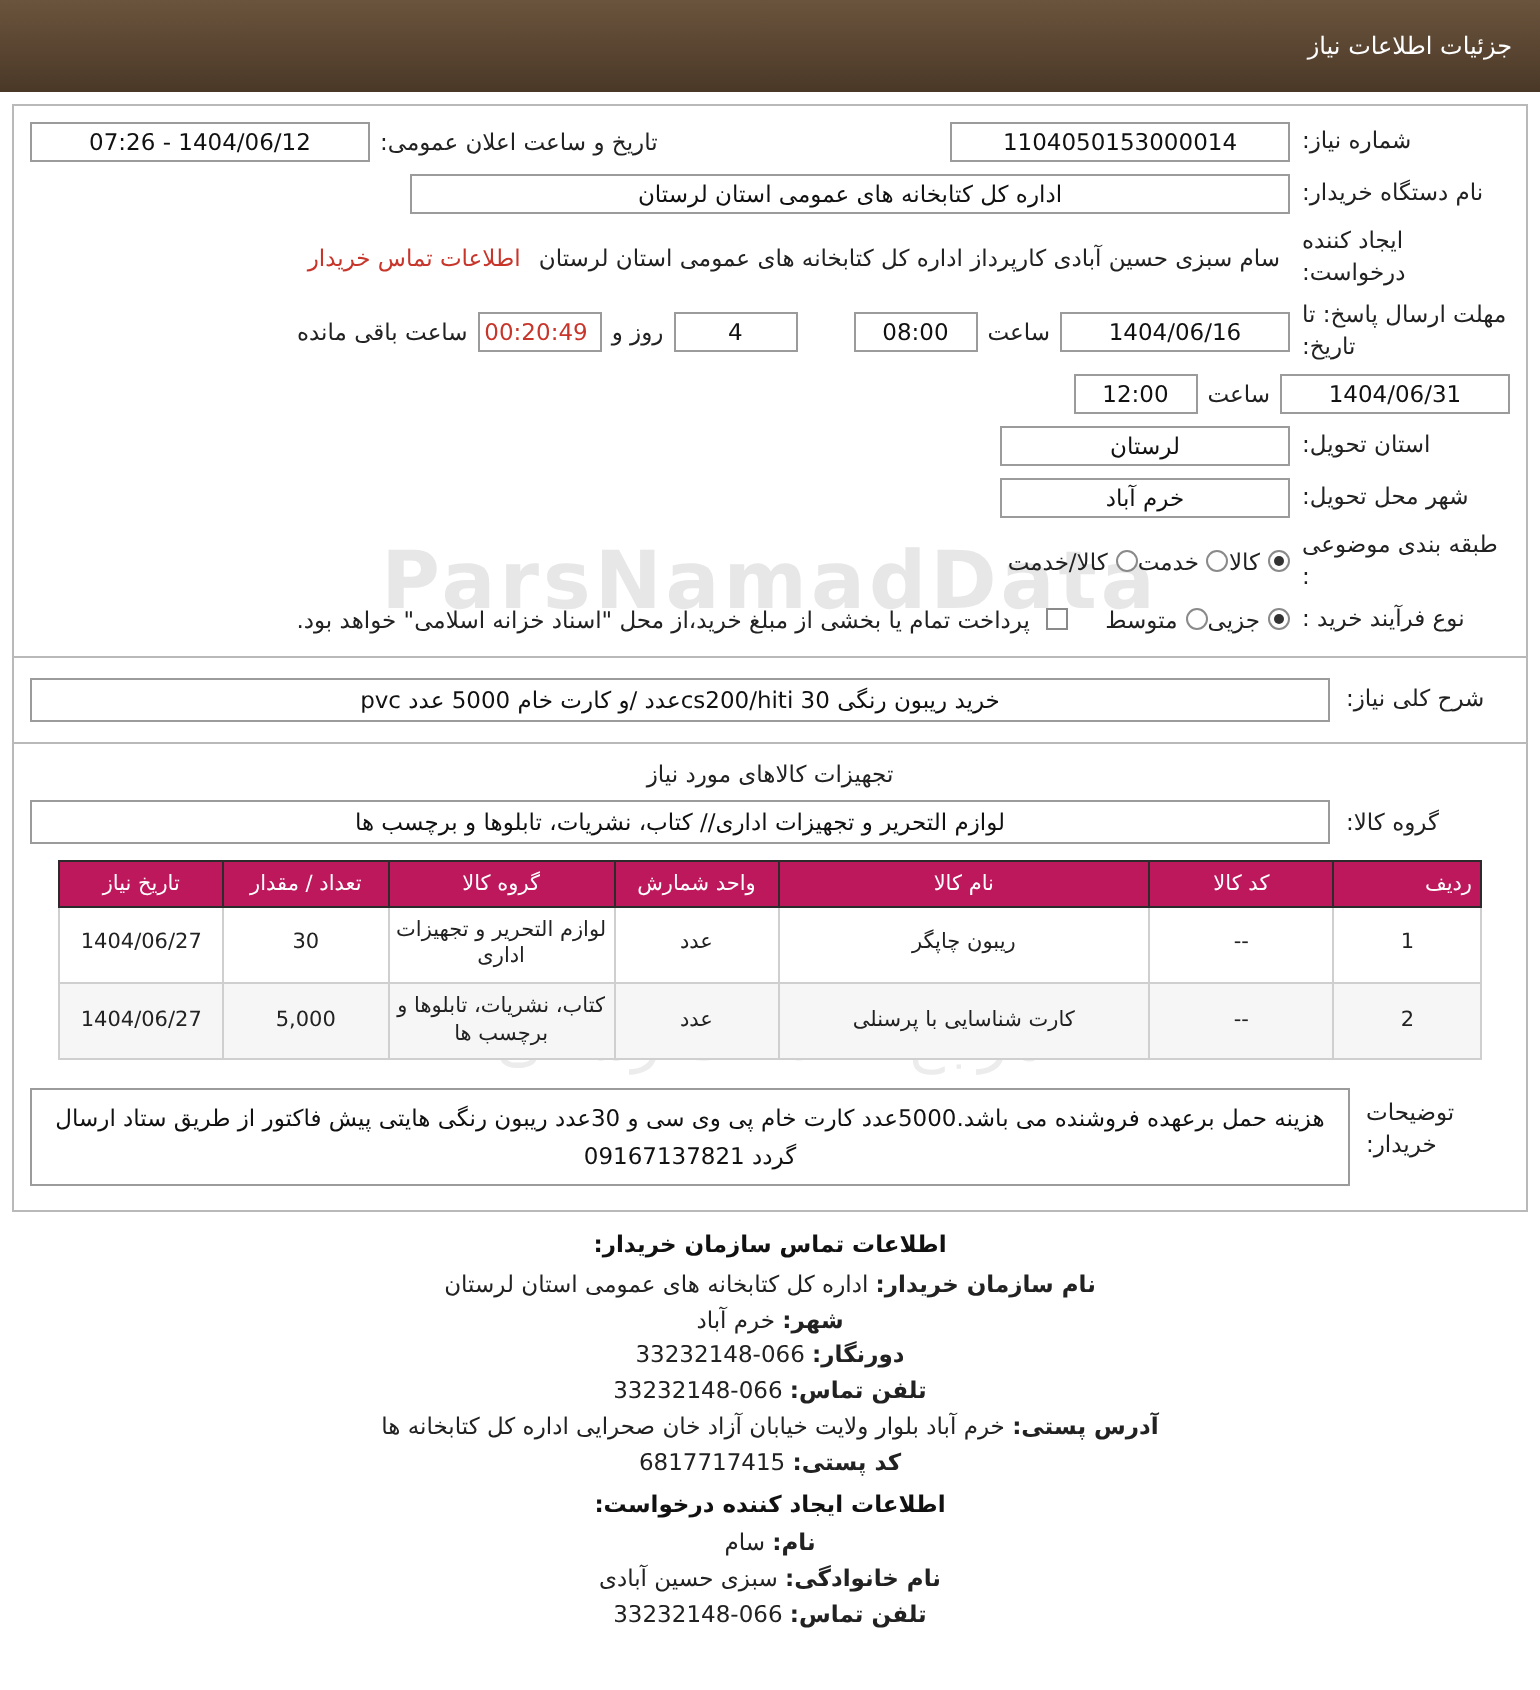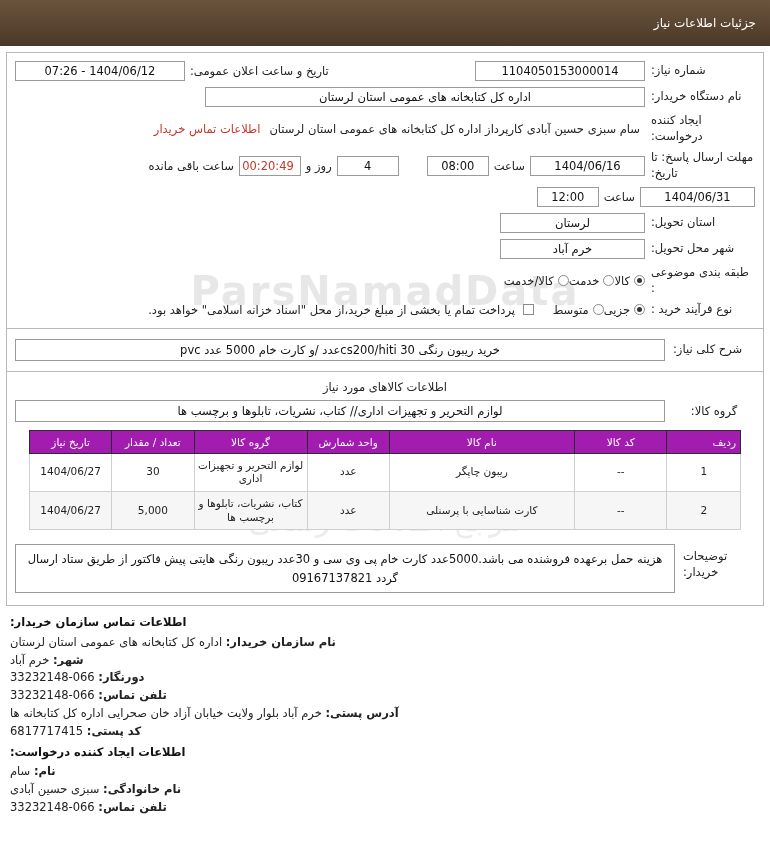--- a/index.html
+++ b/index.html
@@ -183,21 +183,21 @@
     padding: 8px 0 6px 0;
   }
   .grouprow {
     display: flex;
     align-items: center;
     padding: 0 8px 8px 8px;
   }
   .grouplabel {
     width: 90px;
     flex: 0 0 90px;
-    text-align: center;
+    text-align: left;
     padding-left: 8px;
     font-size: 11.5px;
     color: #222;
   }
   .groupbox {
     flex: 1;
     border: 1px solid #9b9b9b;
     background: #fff;
     height: 22px;
     line-height: 20px;
@@ -208,21 +208,21 @@
   }
 
   
   .tablewrap { padding: 0 22px 10px 22px; }
   table.items {
     width: 100%;
     border-collapse: collapse;
     font-size: 10.5px;
   }
   table.items th {
-    background: #a21caf;
+    background: #be185d;
     color: #fff;
     font-weight: normal;
     border: 1px solid #2b2b2b;
     padding: 5px 3px;
     text-align: center;
     font-size: 10.5px;
   }
   table.items td {
     border: 1px solid #cfcfcf;
     padding: 5px 3px;
@@ -256,21 +256,21 @@
     padding: 5px 8px;
     font-size: 11.5px;
     text-align: center;
     color: #111;
     line-height: 1.6;
   }
 
   
   .footer {
     padding: 8px 10px 0 10px;
-    text-align: left;
+    text-align: center;
     font-size: 11.5px;
     color: #222;
     line-height: 1.55;
   }
   .footer .head {
     font-weight: bold;
     color: #111;
     margin-bottom: 2px;
   }
   .footer .line b { font-weight: bold; }
@@ -374,21 +374,21 @@
       </div>
 
     </div>
 
     <div class="descrow section">
       <div class="desclabel">شرح کلی نیاز:</div>
       <div class="descbox">خرید ریبون رنگی cs200/hiti 30عدد /و کارت خام 5000 عدد pvc</div>
     </div>
 
     <div class="section">
-      <div class="goods-title">اطلاعات کالاهای مورد نیاز</div>
+      <div class="goods-title">تجهیزات کالاهای مورد نیاز</div>
       <div class="grouprow">
         <div class="grouplabel">گروه کالا:</div>
         <div class="groupbox">لوازم التحریر و تجهیزات اداری// کتاب، نشریات، تابلوها و برچسب ها</div>
       </div>
 
       <div class="tablewrap">
         <table class="items">
           <thead>
             <tr>
               <th style="width:40px;padding-left:44px;">ردیف</th>

